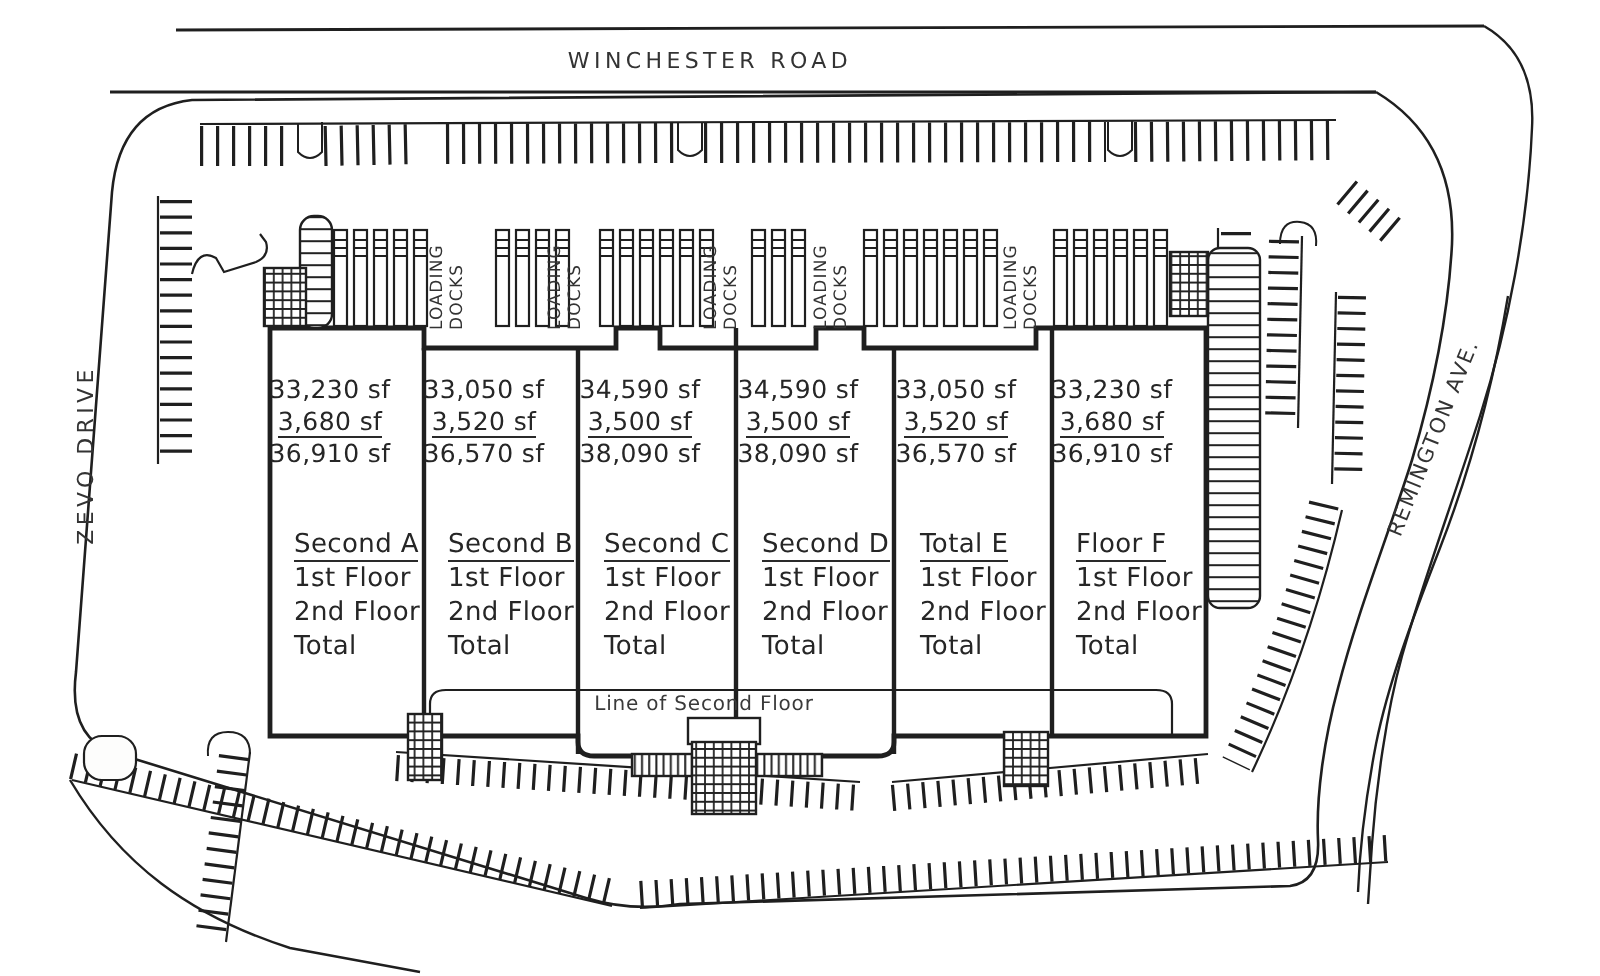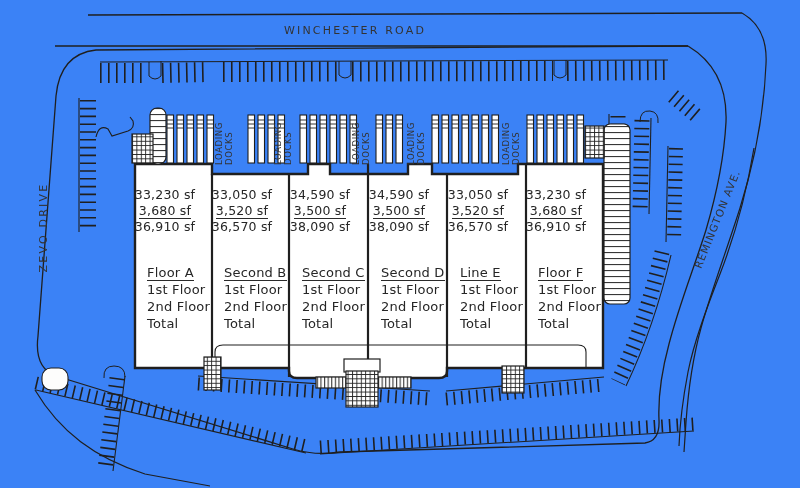--- a/index.html
+++ b/index.html
@@ -1,18 +1,18 @@
 <!DOCTYPE html>
 <html><head>
 <meta charset="utf-8">
 <style>
   html,body{margin:0;padding:0;background:#e8e8e8;}
   #plan{
     position:relative;width:800px;height:488px;margin:0 auto;
-    background:#3b82f6;overflow:hidden;
+    background:#ffffff;overflow:hidden;
     font-family:"DejaVu Sans",sans-serif;color:#262626;
   }
   #plan svg{position:absolute;left:0;top:0;}
   .lbl{position:absolute;white-space:nowrap;}
   .road-lbl{font-size:11px;letter-spacing:2.2px;color:#333;}
   .vert{transform:rotate(-90deg);transform-origin:center;}
   .dock-lbl{
     position:absolute;width:56px;height:22px;
     font-size:8.5px;line-height:10px;letter-spacing:.6px;color:#333;
     transform:rotate(-90deg);transform-origin:center;white-space:normal;
@@ -174,29 +174,30 @@
   <div class="lbl road-lbl vert" style="left:-7px;top:221px;width:100px;text-align:center;">ZEVO DRIVE</div>
 
   <div class="lbl road-lbl" style="left:657px;top:213px;width:120px;text-align:center;transform:rotate(-68deg);transform-origin:center;font-size:10.5px;letter-spacing:1px;">REMINGTON AVE.</div>
 
   <div class="dock-lbl" style="left:197px;top:126px;">LOADING DOCKS</div>
   <div class="dock-lbl" style="left:256px;top:126px;">LOADING DOCKS</div>
   <div class="dock-lbl" style="left:334px;top:126px;">LOADING DOCKS</div>
   <div class="dock-lbl" style="left:389px;top:126px;">LOADING DOCKS</div>
   <div class="dock-lbl" style="left:484px;top:126px;">LOADING DOCKS</div>
 
+  <div class="lbl sfl" style="left:272px;top:347px;width:160px;text-align:center;white-space:nowrap;">Line of Second Floor</div>
 
   <div class="suite" style="left:127px;top:187px;height:150px;">
     <div class="sfblock">
       <div>33,230 sf</div>
       <div><span class="u">3,680 sf</span></div>
       <div>36,910 sf</div>
     </div>
     <div class="nameblock">
-      <div><span class="u">Floor A</span></div>
+      <div><span class="u">Second A</span></div>
       <div>1st Floor</div>
       <div>2nd Floor</div>
       <div>Total</div>
     </div>
   </div>
 
   <div class="suite" style="left:204px;top:187px;height:150px;">
     <div class="sfblock">
       <div>33,050 sf</div>
       <div><span class="u">3,520 sf</span></div>
@@ -238,21 +239,21 @@
     </div>
   </div>
 
   <div class="suite" style="left:440px;top:187px;height:150px;">
     <div class="sfblock">
       <div>33,050 sf</div>
       <div><span class="u">3,520 sf</span></div>
       <div>36,570 sf</div>
     </div>
     <div class="nameblock">
-      <div><span class="u">Line E</span></div>
+      <div><span class="u">Total E</span></div>
       <div>1st Floor</div>
       <div>2nd Floor</div>
       <div>Total</div>
     </div>
   </div>
 
   <div class="suite" style="left:518px;top:187px;height:150px;">
     <div class="sfblock">
       <div>33,230 sf</div>
       <div><span class="u">3,680 sf</span></div>

